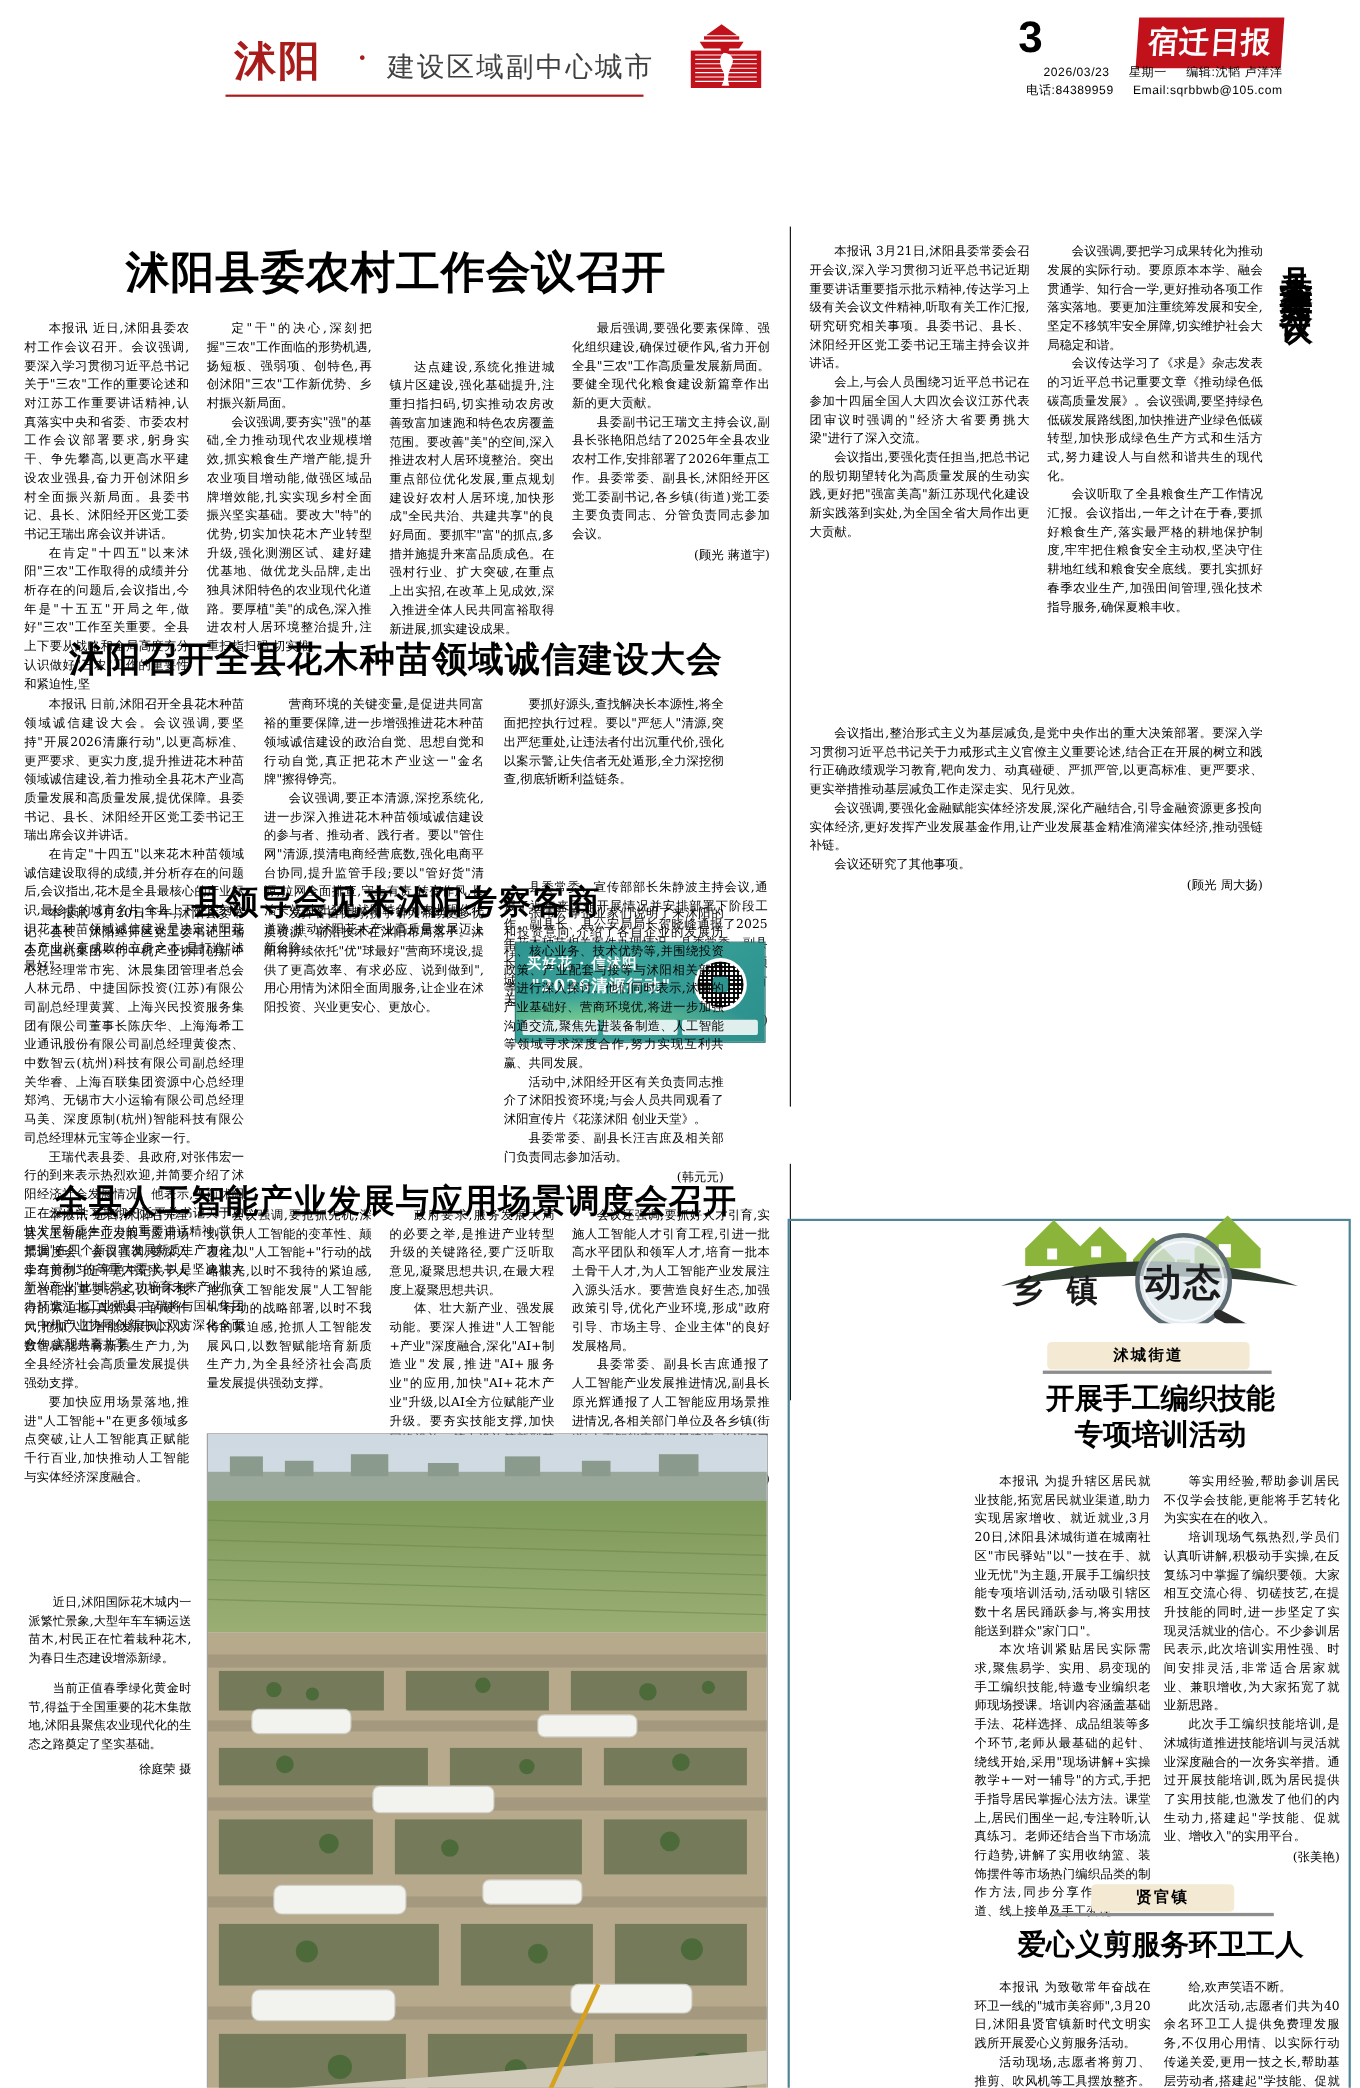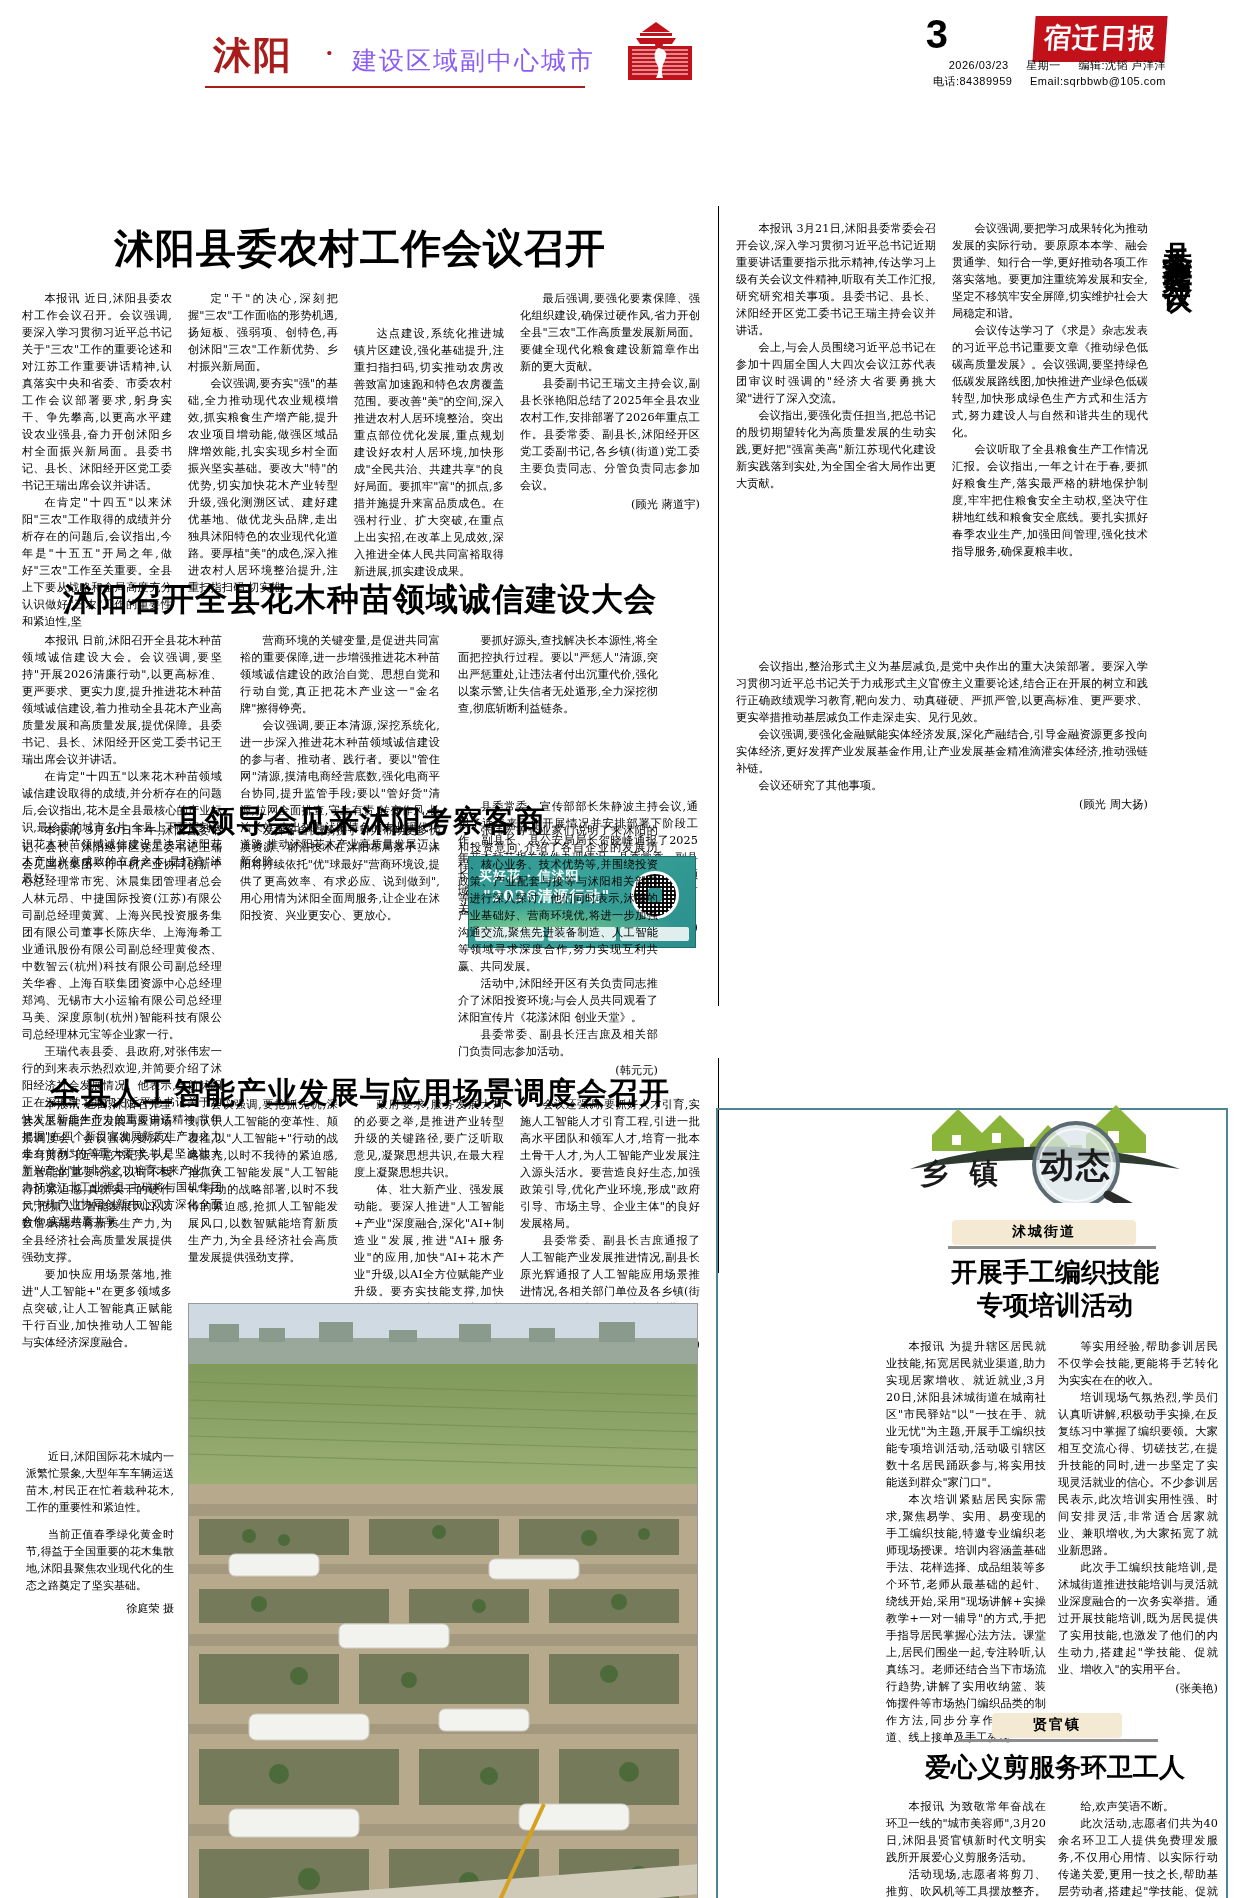--- a/index.html
+++ b/index.html
@@ -19,21 +19,21 @@
     position:absolute; left:213px; top:30px;
     font-size:38px; font-weight:bold; color:#a81c1c;
     letter-spacing:2px; font-family:"DejaVu Serif", serif;
   }
   .mh-dot {
     position:absolute; left:325px; top:38px;
     font-size:26px; color:#a81c1c; font-weight:bold;
   }
   .mh-sub {
     position:absolute; left:352px; top:44px;
-    font-size:25px; color:#8b5cf6; letter-spacing:2px;
+    font-size:25px; color:#404040; letter-spacing:2px;
     font-family:"DejaVu Serif", serif;
   }
   .mh-rule {
     position:absolute; left:205px; top:86px; width:380px; height:2px;
     background:#a81c1c;
   }
   .mh-logo {
     position:absolute; left:600px; top:20px; width:120px; height:62px;
   }
   .mh-pageno {
@@ -519,18 +519,18 @@
 
       <g>
         <rect x="120" y="640" width="40" height="16" fill="#d9d2c2"></rect>
         <circle cx="130" cy="658" r="5" fill="#2b2b2b"></circle>
         <circle cx="152" cy="658" r="5" fill="#2b2b2b"></circle>
       </g>
     </svg>
   </div>
 
   <div class="photo-caption" style="position:absolute; left:26px; top:1350px; width:148px;">
-    <p style="margin:0; text-indent:2em;">近日,沭阳国际花木城内一派繁忙景象,大型年车车辆运送苗木,村民正在忙着栽种花木,工作的重要性和紧迫性。</p>
+    <p style="margin:0; text-indent:2em;">近日,沭阳国际花木城内一派繁忙景象,大型年车车辆运送苗木,村民正在忙着栽种花木,为春日生态建设增添新绿。</p>
     <p style="margin:10px 0 0 0; text-indent:2em;">当前正值春季绿化黄金时节,得益于全国重要的花木集散地,沭阳县聚焦农业现代化的生态之路奠定了坚实基础。</p>
     <div class="photo-sign">徐庭荣 摄</div>
   </div>
 
 </div>
 
 </body></html>

